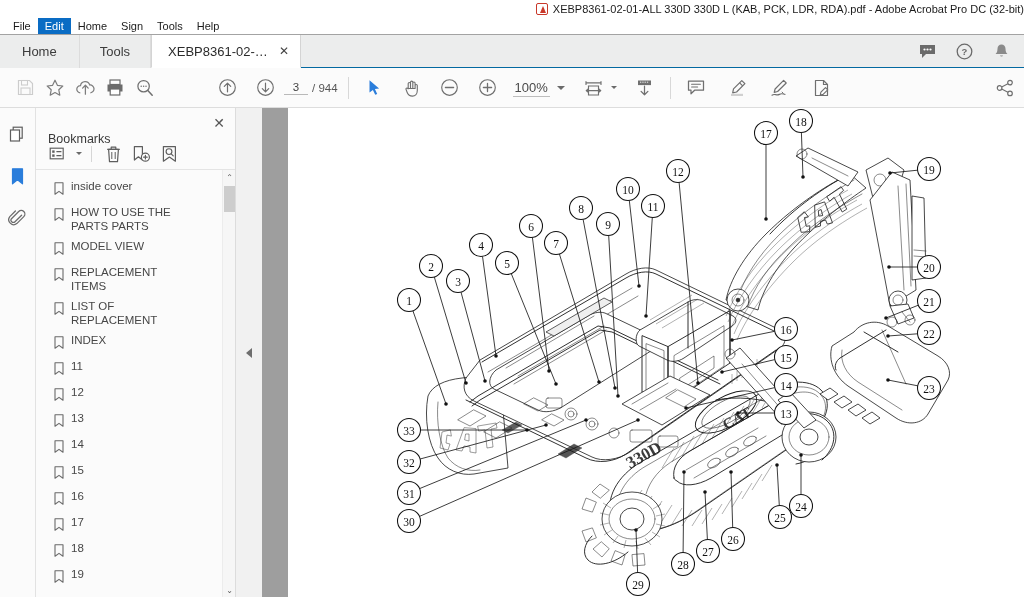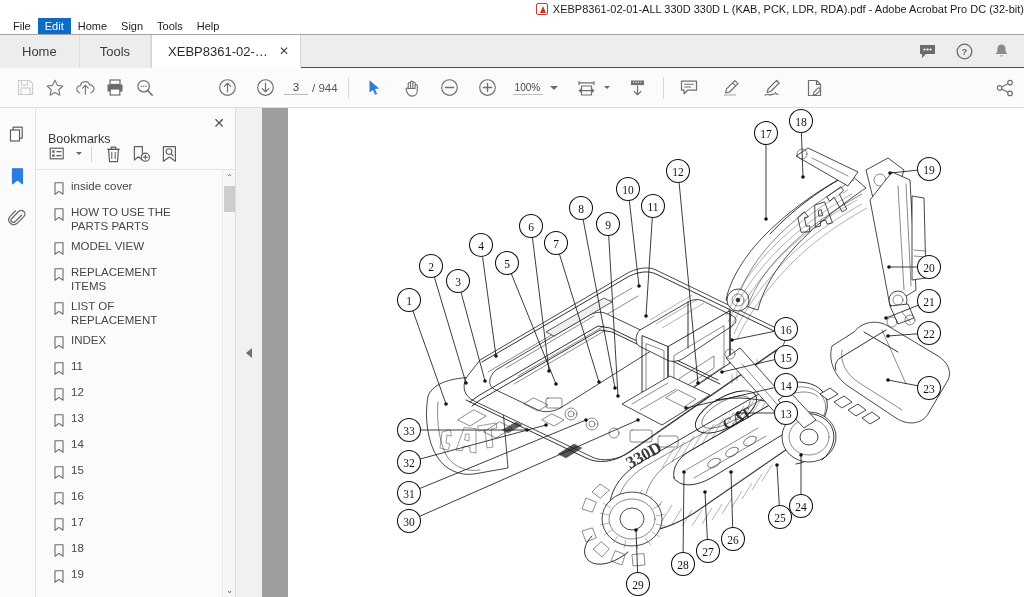--- a/index.html
+++ b/index.html
@@ -78,21 +78,21 @@
   .tb-sep { width:1px; height:22px; background:#d8d8d8; margin:0 10px; flex:0 0 1px; }
   .page-box { display:flex; align-items:center; gap:4px; margin-left:4px; }
   .page-field {
     width:24px; border:none; border-bottom:1px solid #b9b9b9; background:transparent;
     font-size:11.5px; color:#444; text-align:center; outline:none; padding:1px 0;
     font-family:"Liberation Sans", sans-serif;
   }
   .page-total { font-size:11.5px; color:#555; white-space:nowrap; }
   .zoom-box { display:flex; align-items:center; gap:7px; margin-left:10px; }
   .zoom-val {
-    font-size:10px; color:#4a4a4a; border-bottom:1px solid #bdbdbd;
+    font-size:13px; color:#4a4a4a; border-bottom:1px solid #bdbdbd;
     padding:1px 2px; min-width:30px; 
   }
   .caret-dn { width:0;height:0;border-left:4px solid transparent;border-right:4px solid transparent;border-top:4px solid #6a6a6a; cursor:pointer;}
   .caret-sm { width:0;height:0;border-left:3px solid transparent;border-right:3px solid transparent;border-top:3px solid #6a6a6a; margin-left:2px; cursor:pointer;}
 
   
   .body-wrap { flex:1 1 auto; display:flex; min-height:0; position:relative; background:#fff; }
 
   
   .rail {

